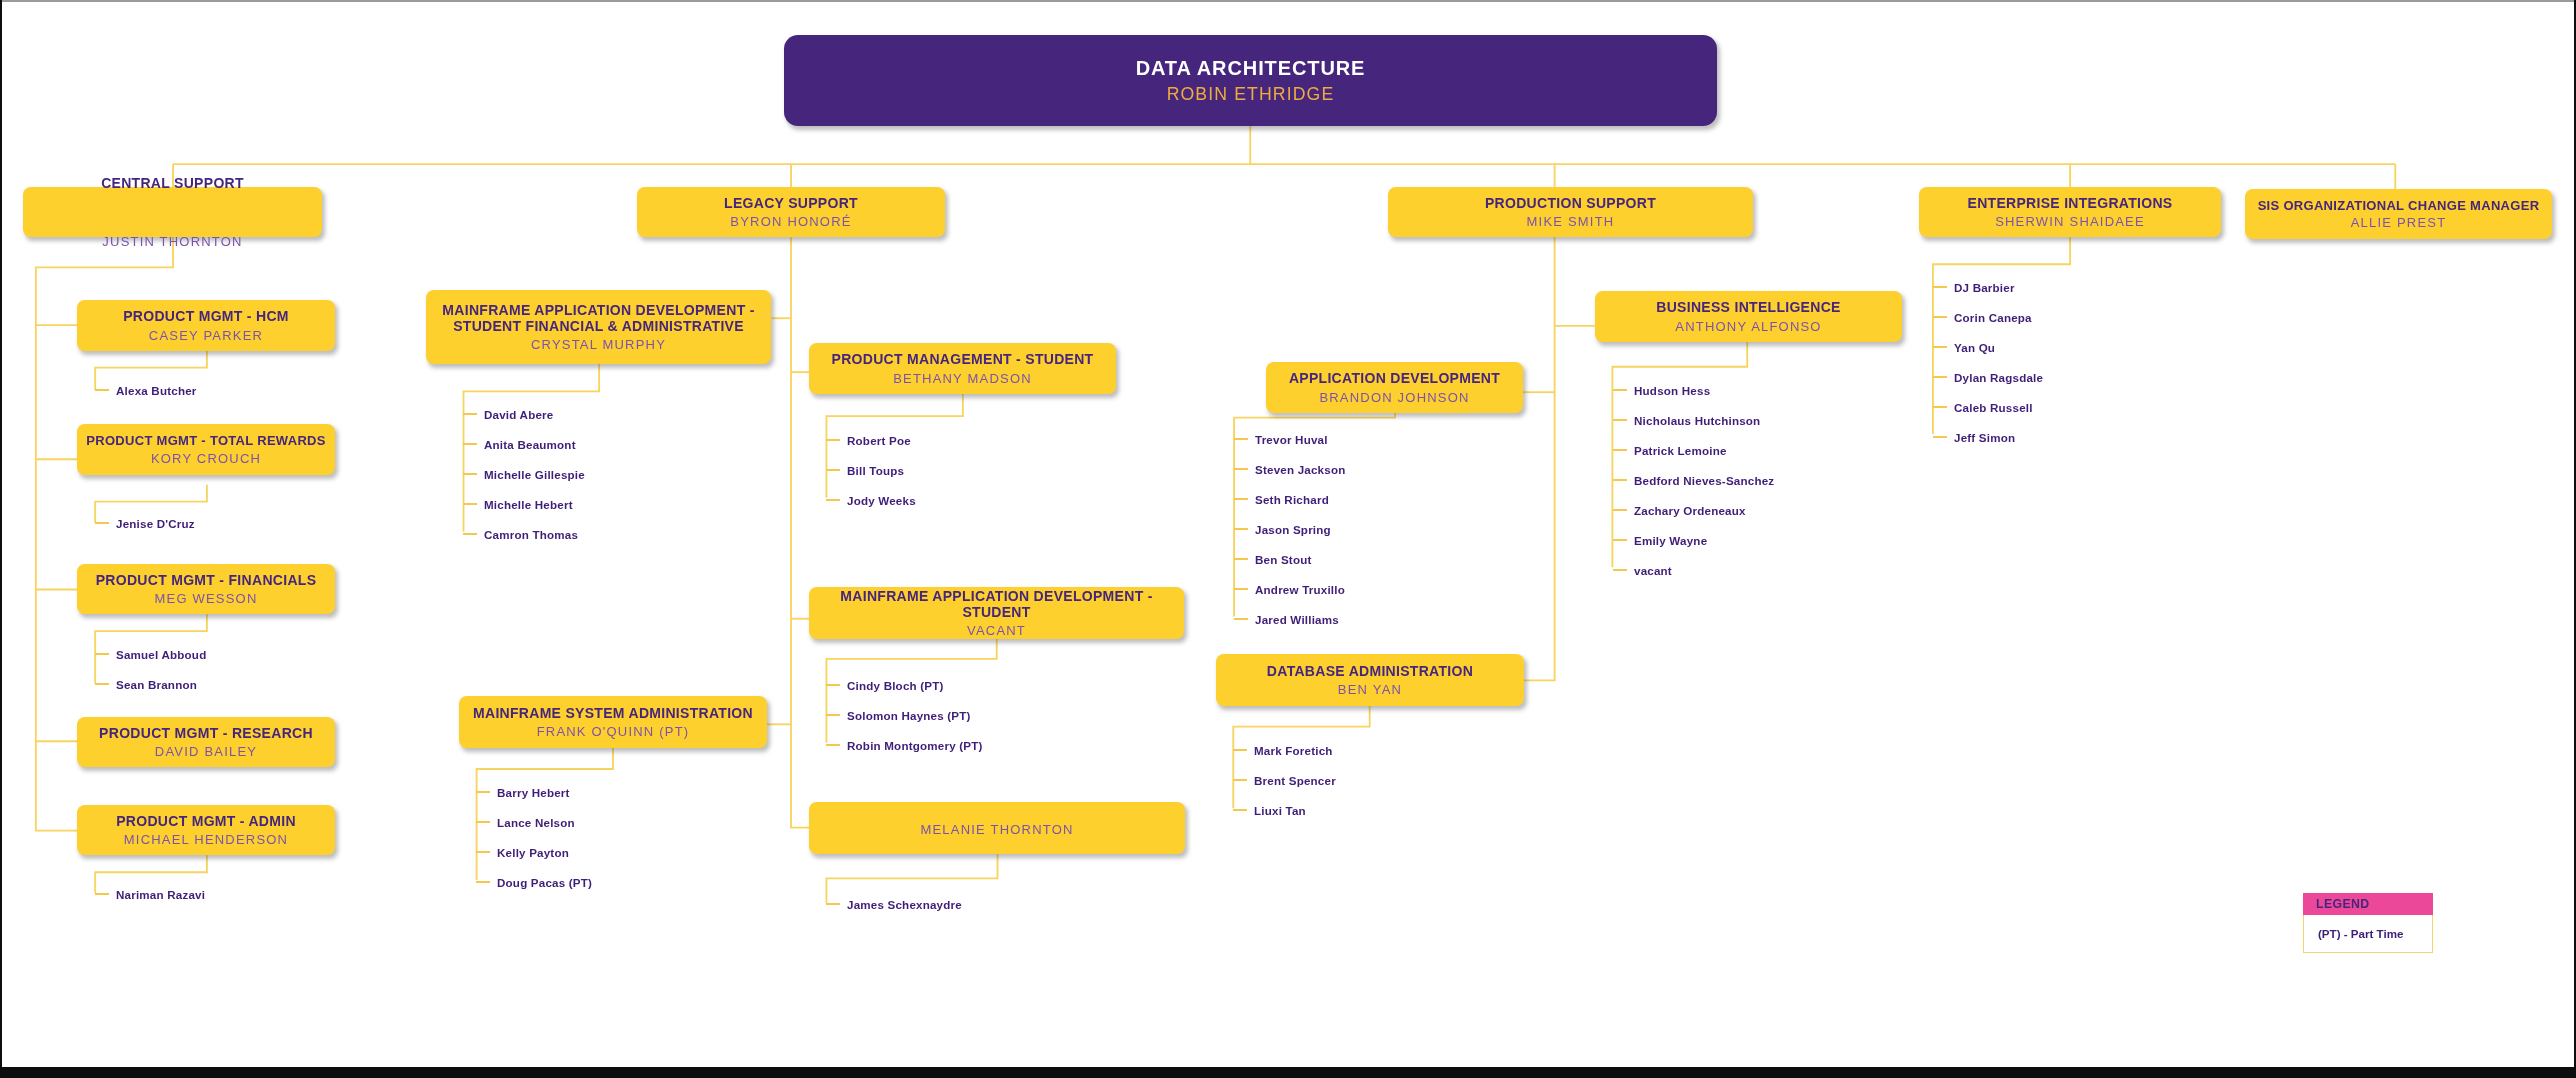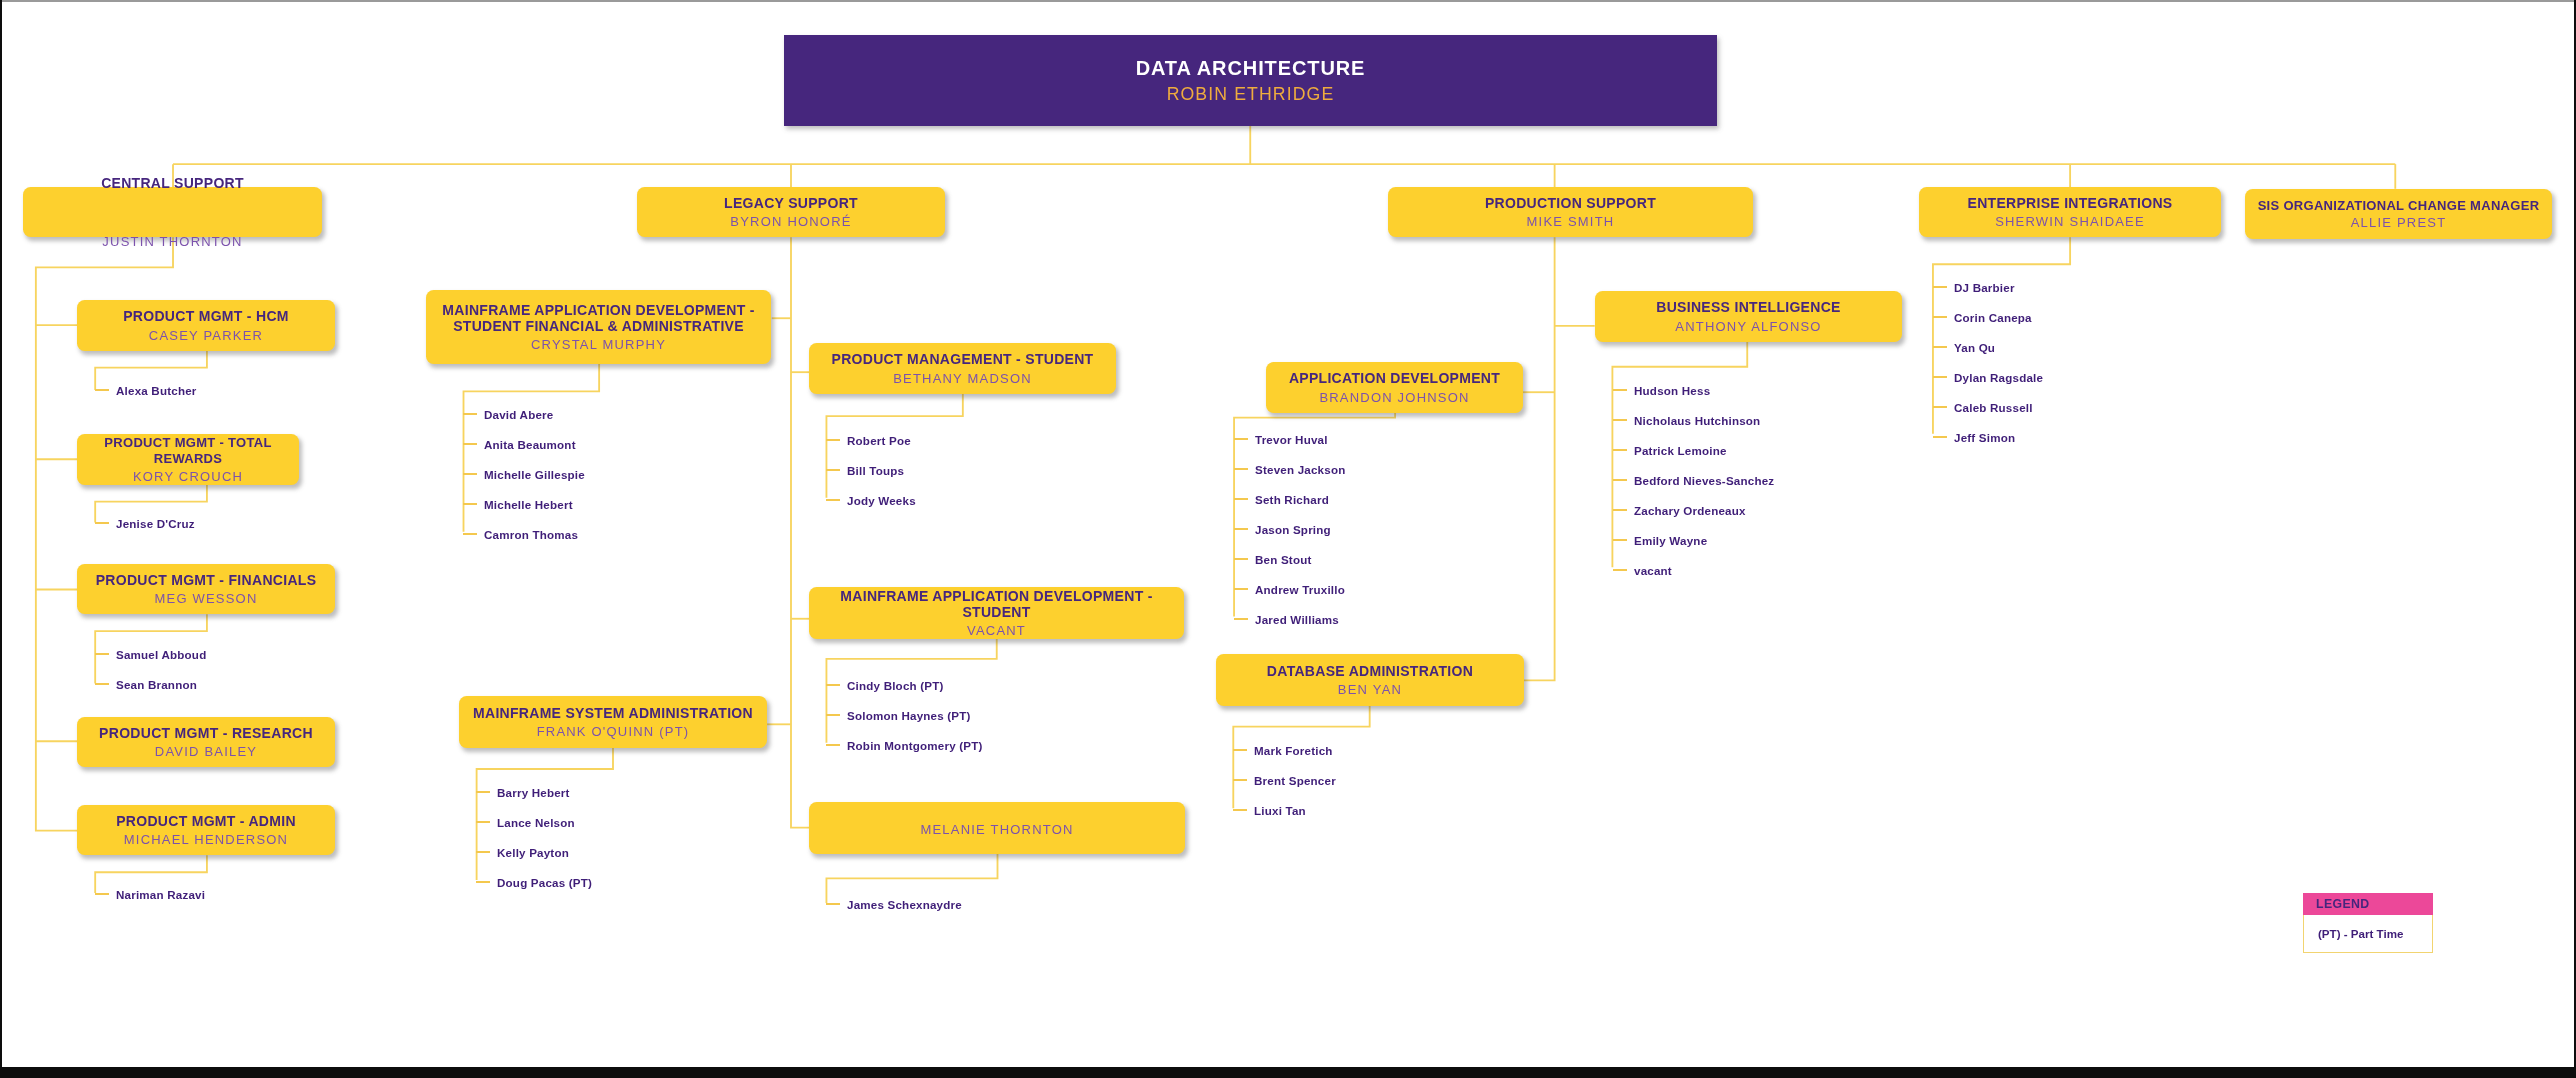--- a/index.html
+++ b/index.html
@@ -14,21 +14,21 @@
   svg.wires{position:absolute;top:0;left:0;pointer-events:none;}
   svg.wires path{fill:none;stroke:#F7D45F;stroke-width:2.4;}
   .node{
     position:absolute;background:#FDD02E;border-radius:7.7px;
     box-shadow:2.3px 3.1px 4.6px rgba(70,70,70,.35);
     display:flex;flex-direction:column;align-items:center;justify-content:center;
     text-align:center;padding:3.1px 9.2px;box-sizing:border-box;
   }
   .node .t{font-weight:700;color:#46267D;font-size:14px;letter-spacing:0.3px;line-height:1.2;}
   .node .s{font-weight:500;color:#7C52AC;font-size:13px;letter-spacing:1.2px;margin-top:2.3px;}
-  .root-node{background:#46267D;border-radius:0;}
+  .root-node{background:#46267D;border-radius:14px;}
   .root-node .t{color:#ffffff;font-size:20px;letter-spacing:0.9px;}
   .root-node .s{color:#EFAC3E;font-size:17.7px;letter-spacing:1.1px;margin-top:3.9px;}
   .members{position:absolute;}
   .member{
     height:30px;display:flex;align-items:center;
     font-weight:700;font-size:11.6px;color:#3F1E78;white-space:nowrap;letter-spacing:0.2px;
   }
   .member::before{content:"";width:14px;height:1.9px;background:#F4C84E;margin-right:7px;flex:0 0 auto;}
   .legend{position:absolute;left:2303px;top:893px;width:130px;}
   .legend-head{
@@ -117,21 +117,21 @@
 </div>
 
 <div class="node" style="left:77px;top:300px;width:258px;height:51px;">
   <div class="t">PRODUCT MGMT - HCM</div>
   <div class="s">CASEY PARKER</div>
 </div>
 <div class="members" style="left:95px;top:375px;">
     <div class="member">Alexa Butcher</div>
   </div>
 
-<div class="node" style="left:77px;top:434px;width:222px;height:51px;justify-content:center;">
+<div class="node" style="left:77px;top:424px;width:258px;height:51px;justify-content:center;">
   <div class="t" style="font-size:13px;">PRODUCT MGMT - TOTAL REWARDS</div>
   <div class="s">KORY CROUCH</div>
 </div>
 <div class="members" style="left:95px;top:508px;">
     <div class="member">Jenise D'Cruz</div>
   </div>
 
 <div class="node" style="left:77px;top:564px;width:258px;height:50px;">
   <div class="t">PRODUCT MGMT - FINANCIALS</div>
   <div class="s">MEG WESSON</div>

